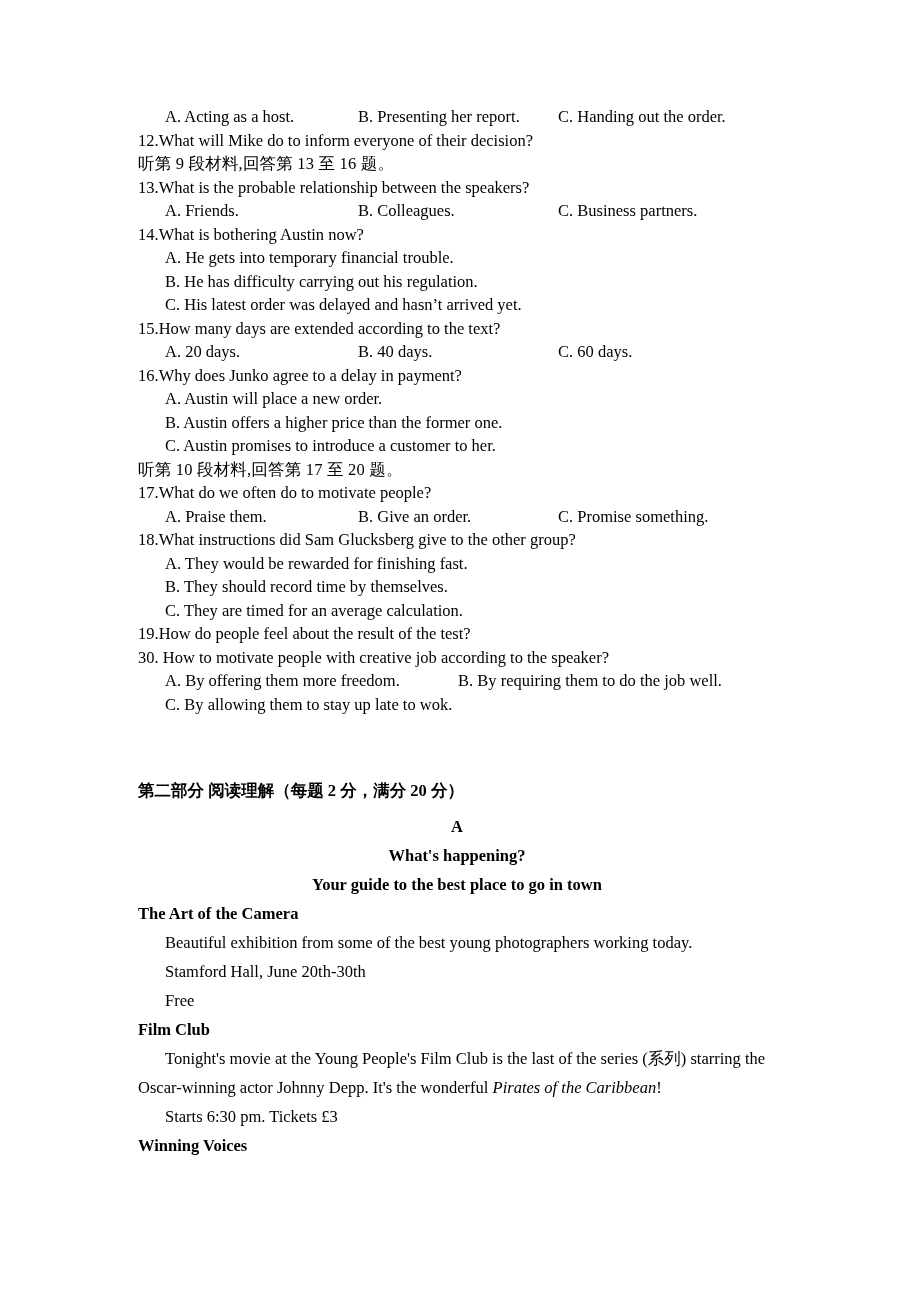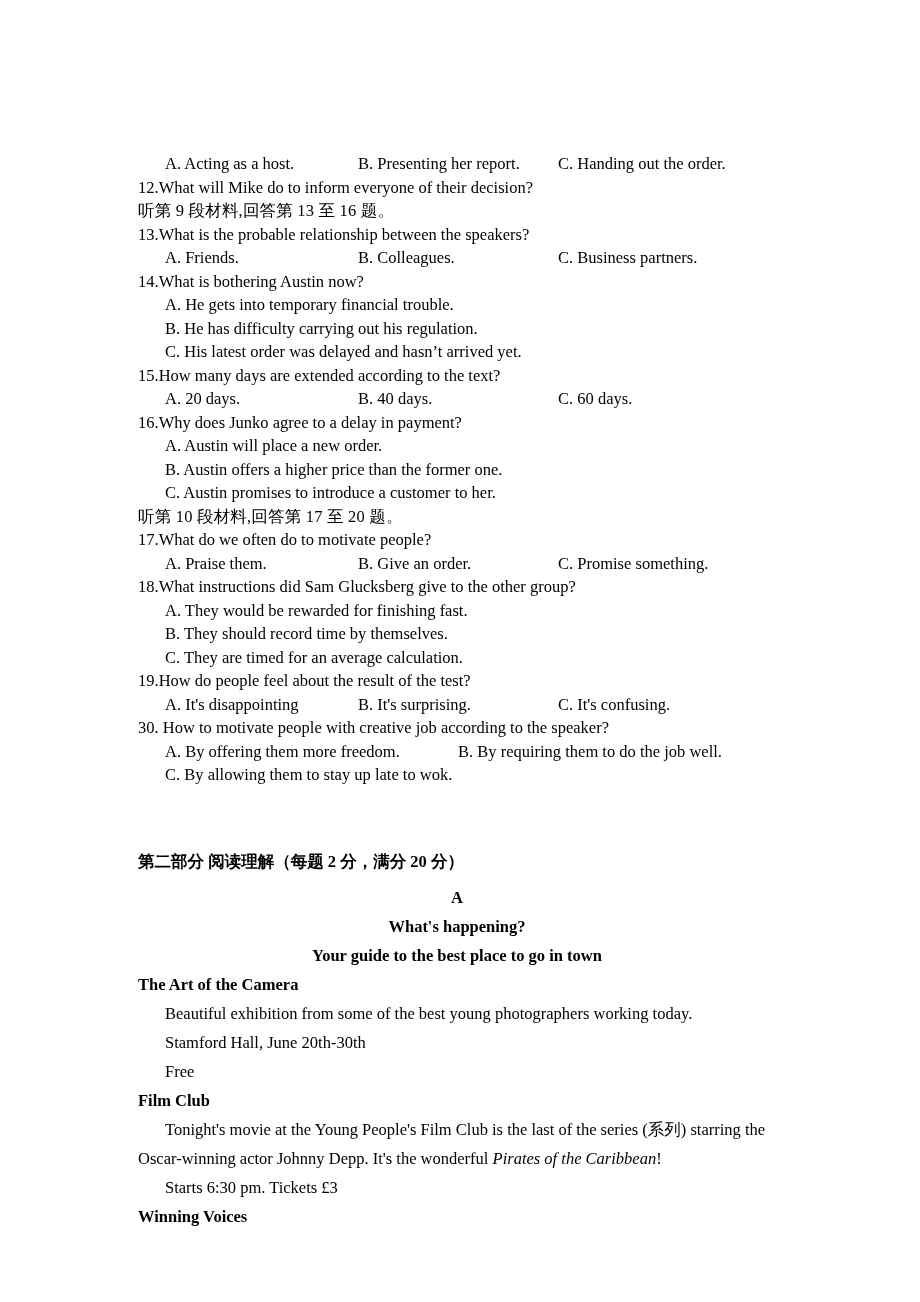--- a/index.html
+++ b/index.html
@@ -13,21 +13,20 @@
     font-family: "Liberation Serif", "DejaVu Serif", serif;
     color: #000000;
     -webkit-font-smoothing: antialiased;
   }
   .page {
     position: relative;
     width: 920px;
     height: 944px;
     box-sizing: border-box;
     padding: 105px 130px 0 138px;
-    margin-top: 47px;
   }
   .q-line {
     font-size: 16.5px;
     line-height: 23.5px;
   }
   .opts {
     position: relative;
     height: 23.5px;
     font-size: 16.5px;
     line-height: 23.5px;
@@ -131,25 +130,20 @@
     <span class="opt opt-b">B. Give an order.</span>
     <span class="opt opt-c">C. Promise something.</span>
   </div>
 
   <div class="q-line">18.What instructions did Sam Glucksberg give to the other group?</div>
   <div class="sub-opt">A. They would be rewarded for finishing fast.</div>
   <div class="sub-opt">B. They should record time by themselves.</div>
   <div class="sub-opt">C. They are timed for an average calculation.</div>
 
   <div class="q-line">19.How do people feel about the result of the test?</div>
-  <div class="opts">
-    <span class="opt opt-a">A. It's disappointing</span>
-    <span class="opt opt-b">B. It's surprising.</span>
-    <span class="opt opt-c">C. It's confusing.</span>
-  </div>
 
   <div class="q-line">30. How to motivate people with creative job according to the speaker?</div>
   <div class="opts">
     <span class="opt opt-a">A. By offering them more freedom.</span>
     <span class="opt opt-b2">B. By requiring them to do the job well.</span>
   </div>
   <div class="sub-opt">C. By allowing them to stay up late to wok.</div>
 
   <div class="spacer-lg"></div>
 

